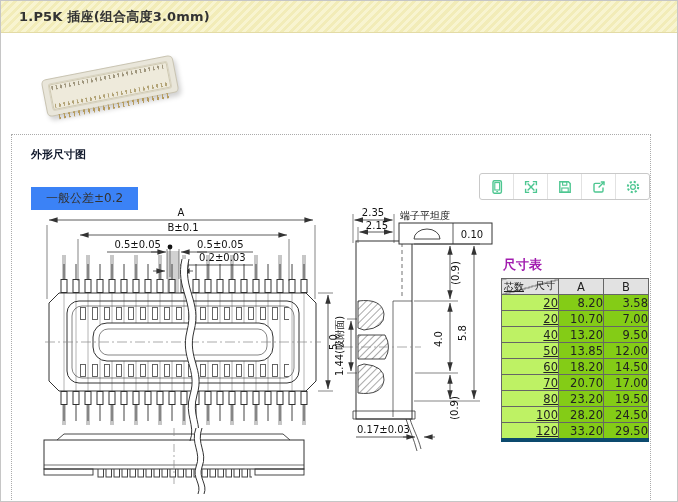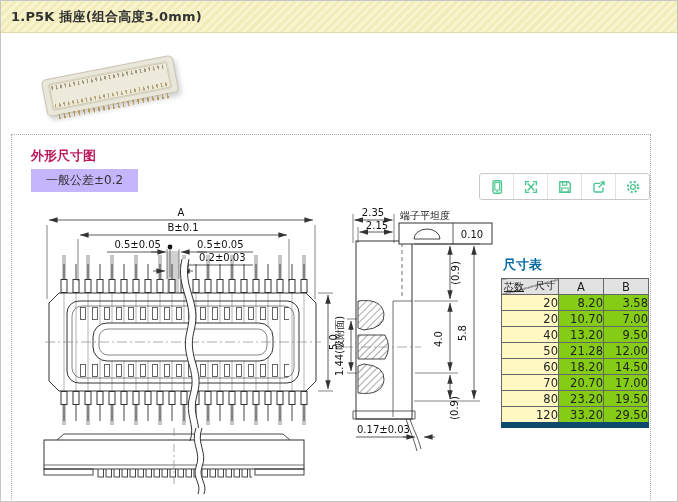--- a/index.html
+++ b/index.html
@@ -3,66 +3,66 @@
 <meta charset="utf-8">
 <style>
   html,body{margin:0;padding:0;background:#fff;}
   .page{position:relative;width:678px;height:502px;overflow:hidden;background:#fff;
         border:1px solid #c6c6c6;box-sizing:border-box;
         font-family:"DejaVu Sans","Liberation Sans",sans-serif;color:#222;}
   
   .hd{position:absolute;left:0;top:0;right:0;height:31px;
       background:repeating-linear-gradient(135deg,#f8f4d0 0 3px,#f2ecb8 3px 6px);
       border-bottom:1px solid #e3dba6;display:flex;align-items:center;}
-  .hd span{font-size:13px;font-weight:bold;color:#333;padding-left:10px;letter-spacing:0.2px;}
+  .hd span{font-size:13px;font-weight:bold;color:#333;padding-left:18px;letter-spacing:0.2px;}
   
   .photo{position:absolute;left:14px;top:46px;width:175px;height:82px;}
   .conn{position:absolute;left:28px;top:20px;width:132px;height:36px;background:#e9e6da;
         border:1px solid #c9c4b2;border-radius:5px;transform:rotate(-11deg);
         box-shadow:2px 4px 5px rgba(0,0,0,0.18);}
   .conn .in1{position:absolute;left:5px;top:4px;right:5px;bottom:4px;background:#f5f3ea;
         border:1px solid #d8d3c0;border-radius:3px;}
   .conn .in2{position:absolute;left:6px;top:5px;right:6px;bottom:5px;background:#eeeadb;
         border:1px solid #cfc9b2;border-radius:2px;}
   .conn .dots{position:absolute;left:8px;right:8px;top:7px;height:4px;
         background:repeating-linear-gradient(90deg,#a0977e 0 1.5px,transparent 1.5px 4.5px);}
   .conn .dots2{position:absolute;left:8px;right:8px;bottom:7px;height:4px;
         background:repeating-linear-gradient(90deg,#b3a477 0 1.5px,transparent 1.5px 4.5px);}
   .conn .pins{position:absolute;left:10px;right:10px;bottom:-5px;height:5px;
         background:repeating-linear-gradient(90deg,#b59a5d 0 1.5px,transparent 1.5px 5px);}
   
   .frame{position:absolute;left:10px;top:133px;width:640px;height:400px;
          border:1px dotted #ababab;box-sizing:border-box;}
-  .sec-title{position:absolute;left:30px;top:146px;font-size:13px;font-weight:bold;color:#be185d;}
-  .tol{position:absolute;left:30px;top:168px;background:#c4b5fd;color:#333;font-size:12px;
+  .sec-title{position:absolute;left:30px;top:146px;font-size:11px;font-weight:bold;color:#0f172a;}
+  .tol{position:absolute;left:30px;top:186px;background:#3b82f6;color:#333;font-size:12px;
        padding:3px 15px;}
   
   .tools{position:absolute;left:478px;top:172px;width:171px;height:27px;background:#fff;
          border:1px solid #c9c9c9;border-radius:3px;display:flex;box-sizing:border-box;}
   .tools button{flex:1;background:none;border:none;border-left:1px solid #e2e2e2;margin:0;
          padding:0;display:flex;align-items:center;justify-content:center;cursor:pointer;}
   .tools button:first-child{border-left:none;}
   .tools svg{stroke:#4cc690;fill:none;stroke-width:1.4;}
   
   .draw{position:absolute;left:0;top:202px;}
   .draw text{font-family:"DejaVu Sans","Liberation Sans",sans-serif;font-size:10px;fill:#111;stroke:none;}
   .draw .cjk{font-size:10px;}
   
-  .tbl-title{position:absolute;left:502px;top:255px;font-size:13px;font-weight:bold;color:#0369a1;}
+  .tbl-title{position:absolute;left:502px;top:255px;font-size:13px;font-weight:bold;color:#a21caf;}
   table.size{position:absolute;left:500px;top:277px;border-collapse:collapse;font-size:11.5px;
              color:#222;border:1.5px solid #444;}
   table.size td{border:1px solid #666;height:15px;padding:0;}
   td.diag{width:56px;background:#e2e2e2;position:relative;
           background-image:linear-gradient(to bottom right,transparent calc(50% - 0.6px),#777 calc(50% - 0.6px),#777 calc(50% + 0.6px),transparent calc(50% + 0.6px));}
   td.diag .tr{position:absolute;right:3px;top:0px;font-size:10px;}
   td.diag .bl{position:absolute;left:2px;bottom:0px;font-size:10px;text-decoration:underline;}
   td.colh{width:44px;text-align:center;background:#e2e2e2;}
-  td.pin{background:#fef9c3;text-align:right;padding-right:13px;}
+  td.pin{background:#bef264;text-align:right;padding-right:13px;text-decoration:underline;}
   td.num{background:#84cc16;text-align:right;padding-right:7px;}
-  table.size tr.last td{border-bottom:6px solid #0c4a6e;}
+  table.size tr.last td{border-bottom:4px solid #0c4a6e;}
 </style>
 </head>
 <body>
 
 <div class="page">
 
   <div class="hd">
     <span>1.P5K 插座(组合高度3.0mm)</span>
   </div>
 
@@ -299,37 +299,42 @@
         <td class="num">10.70</td>
         <td class="num">7.00</td>
       </tr>
       <tr>
         <td class="pin">40</td>
         <td class="num">13.20</td>
         <td class="num">9.50</td>
       </tr>
       <tr>
         <td class="pin">50</td>
-        <td class="num">21.28</td>
+        <td class="num">13.85</td>
         <td class="num">12.00</td>
       </tr>
       <tr>
         <td class="pin">60</td>
         <td class="num">18.20</td>
         <td class="num">14.50</td>
       </tr>
       <tr>
         <td class="pin">70</td>
         <td class="num">20.70</td>
         <td class="num">17.00</td>
       </tr>
       <tr>
         <td class="pin">80</td>
         <td class="num">23.20</td>
         <td class="num">19.50</td>
+      </tr>
+      <tr>
+        <td class="pin">100</td>
+        <td class="num">28.20</td>
+        <td class="num">24.50</td>
       </tr>
       <tr class="last">
         <td class="pin">120</td>
         <td class="num">33.20</td>
         <td class="num">29.50</td>
       </tr>
     </tbody>
   </table>
 
 </div>

